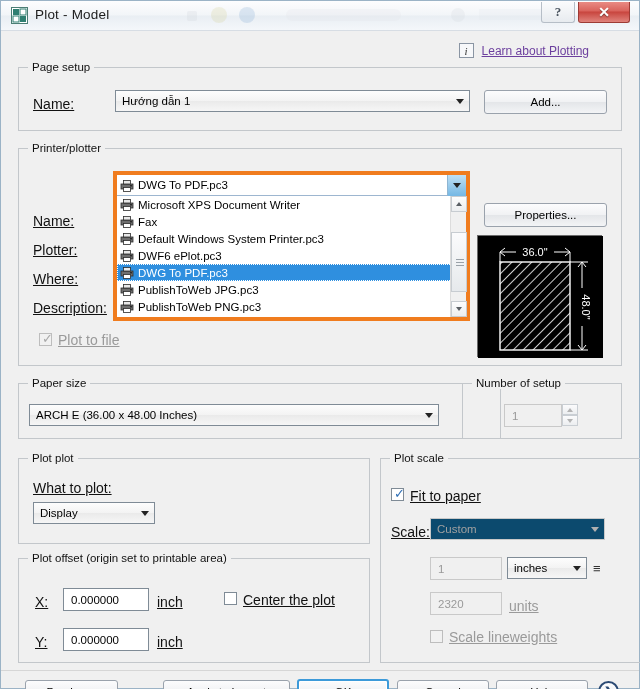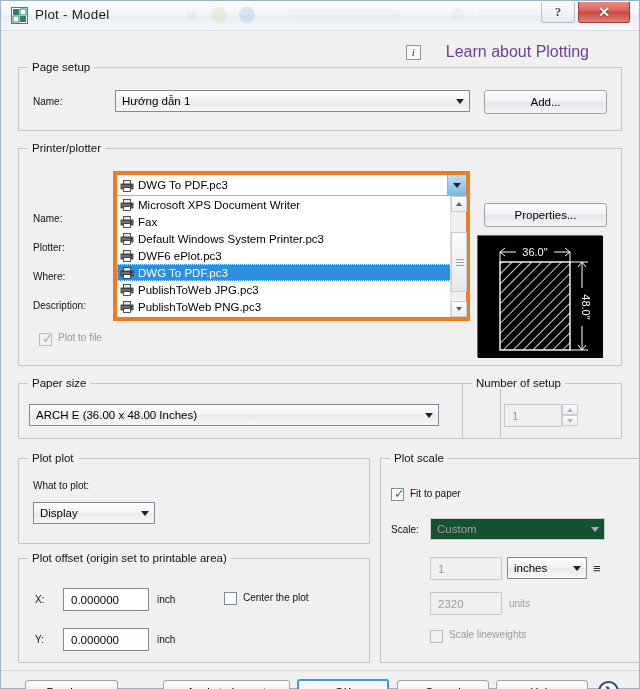--- a/index.html
+++ b/index.html
@@ -81,60 +81,60 @@
   .learn-row { position: absolute; right: 50px; top: 12px; display:flex; align-items:center; gap:8px; }
   .info-icon {
     width: 15px; height: 15px;
     border: 1px solid #8a95a3; background: #f7f8fa;
     font-family: "Liberation Serif", serif;
     font-size: 11px; font-style: italic;
     display:flex; align-items:center; justify-content:center;
     color:#333;
   }
   .learn-link {
-    color: #6c3f9e; 
-    font-size: 16px; cursor: pointer; margin-left: 17px;
+    color: #6c3f9e; text-decoration: underline;
+    font-size: 12px; cursor: pointer;
   }
 
   
   .group {
     position: absolute;
     border: 1px solid #c3c7cb;
     background: transparent;
   }
   .group-title {
     position: absolute; top: -7px; left: 9px;
     background: #f0f0f0;
     padding: 0 4px;
     font-size: 11.5px;
     color: #111;
     white-space: nowrap;
   }
 
-  .lbl { position: absolute; font-size: 10px; color: #111; white-space: nowrap; }
+  .lbl { position: absolute; font-size: 14px; color: #111; white-space: nowrap; text-decoration: underline; }
   .lbl.dis { color: #9a9a9a; }
 
   
   .combo {
     position: absolute;
     height: 22px;
     background: linear-gradient(to bottom,#fdfdfd 0%,#f3f3f3 50%,#eaeaea 51%,#f6f6f6 100%);
     border: 1px solid #7f8b96;
     display: flex; align-items: center;
     padding-left: 6px;
     font-size: 11.5px;
     cursor: pointer;
   }
   .combo .arrow {
     position: absolute; right: 1px; top: 1px;
     width: 17px; height: 18px;
     display:flex; align-items:center; justify-content:center;
   }
   .combo.disabled {
-    background: #14532d; border-color: #c9c9c9; color: #a0a0a0; cursor: default;
+    background: #0c4a6e; border-color: #c9c9c9; color: #a0a0a0; cursor: default;
   }
   .tri-down {
     width:0;height:0;border-left:4px solid transparent;border-right:4px solid transparent;
     border-top:5px solid #222;
   }
   .tri-down.dis { border-top-color:#b0b0b0; }
 
   .textinput {
     position: absolute; height: 23px;
     background: #ffffff;

